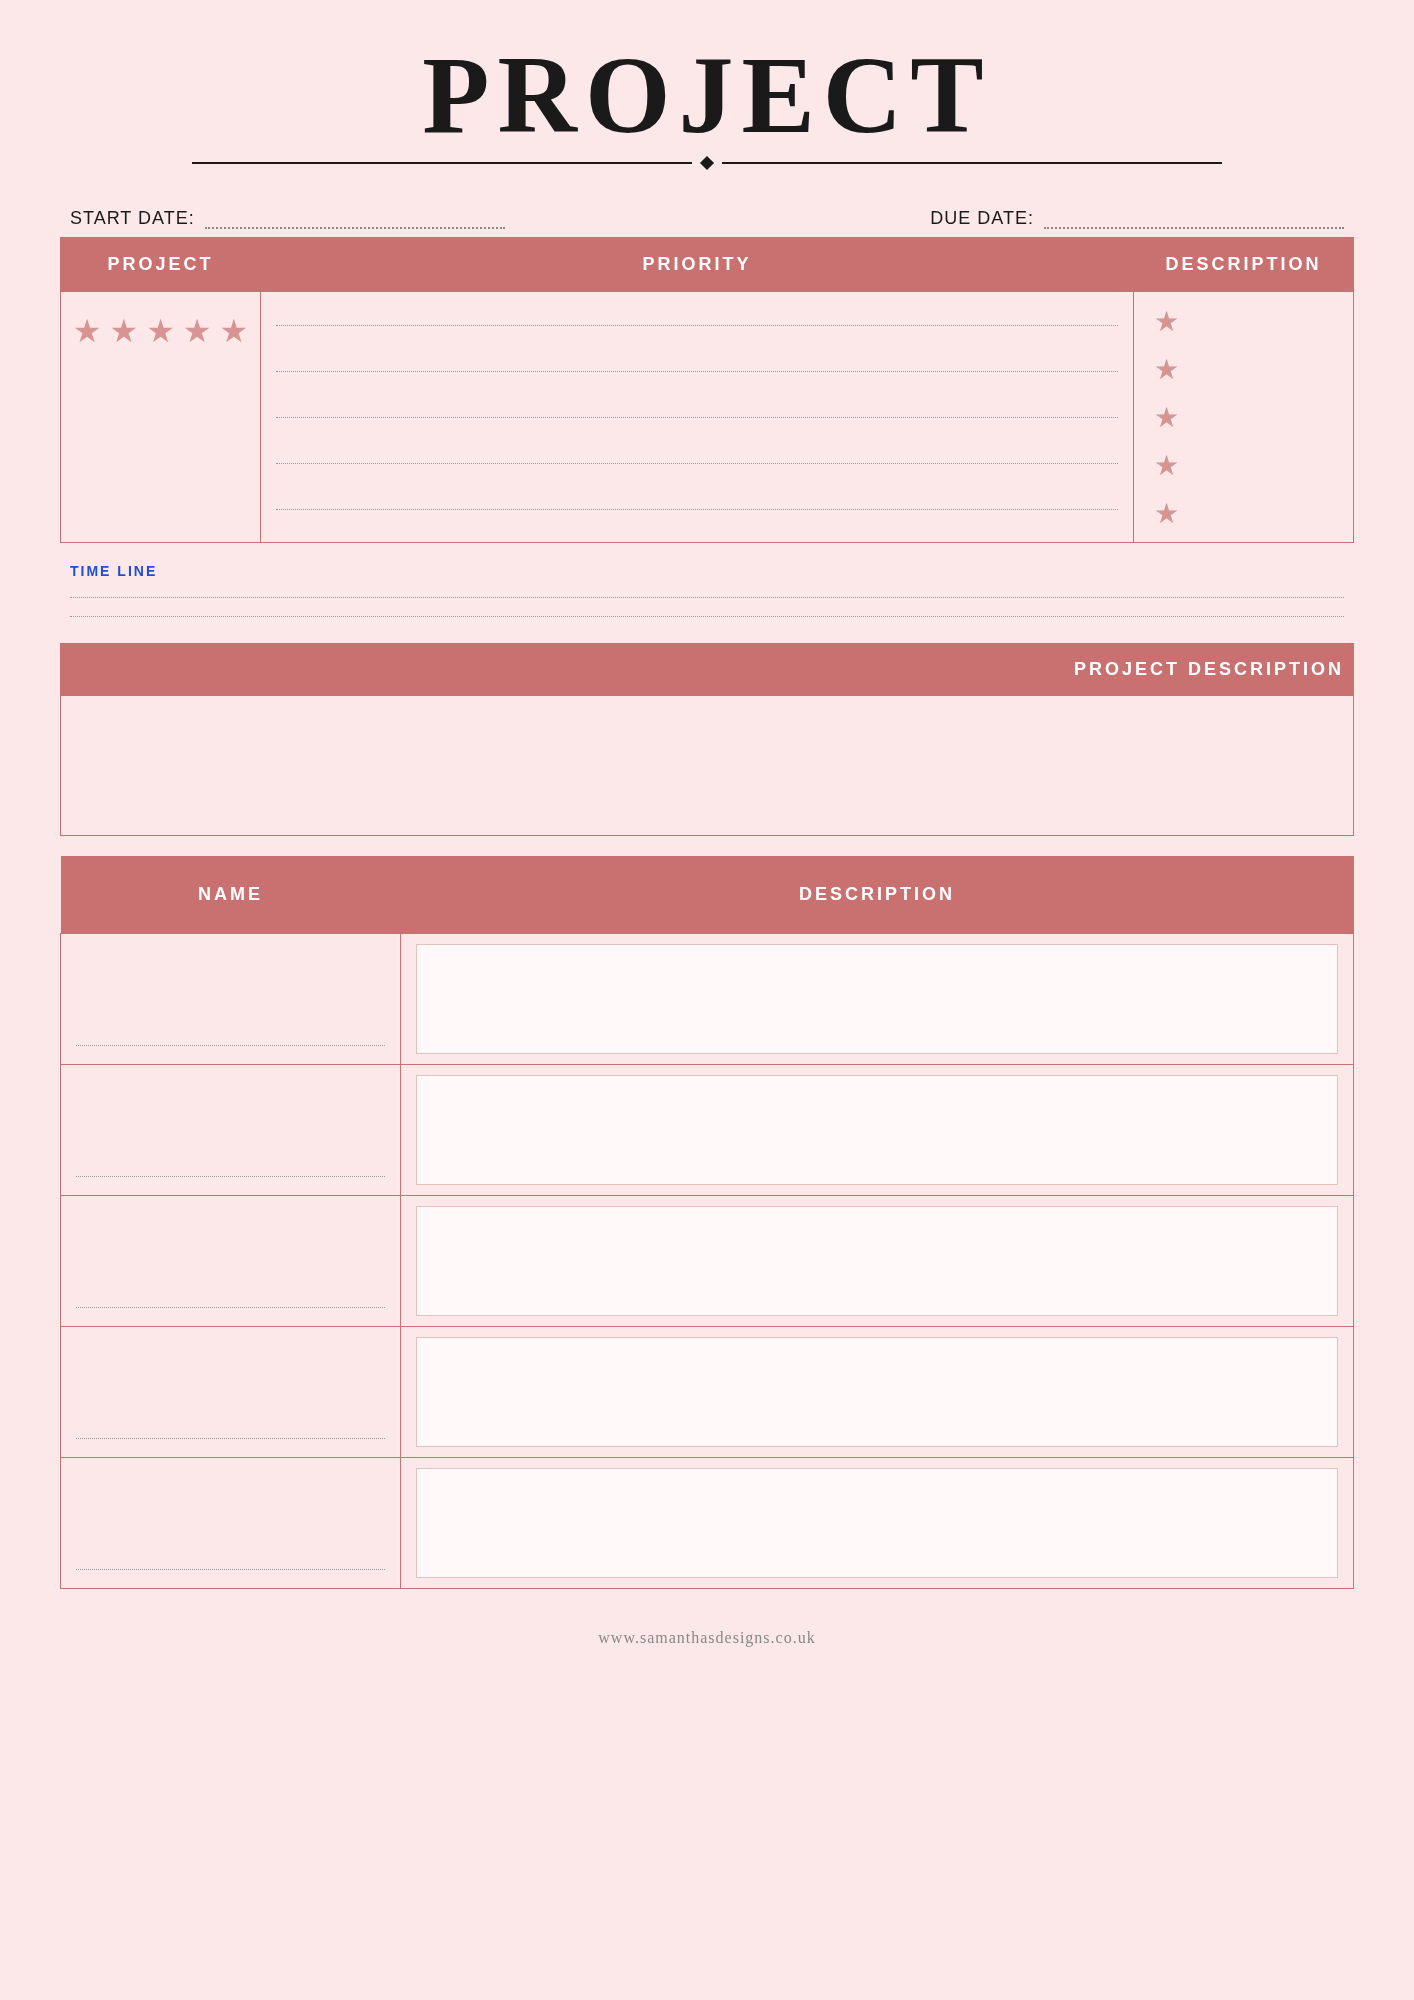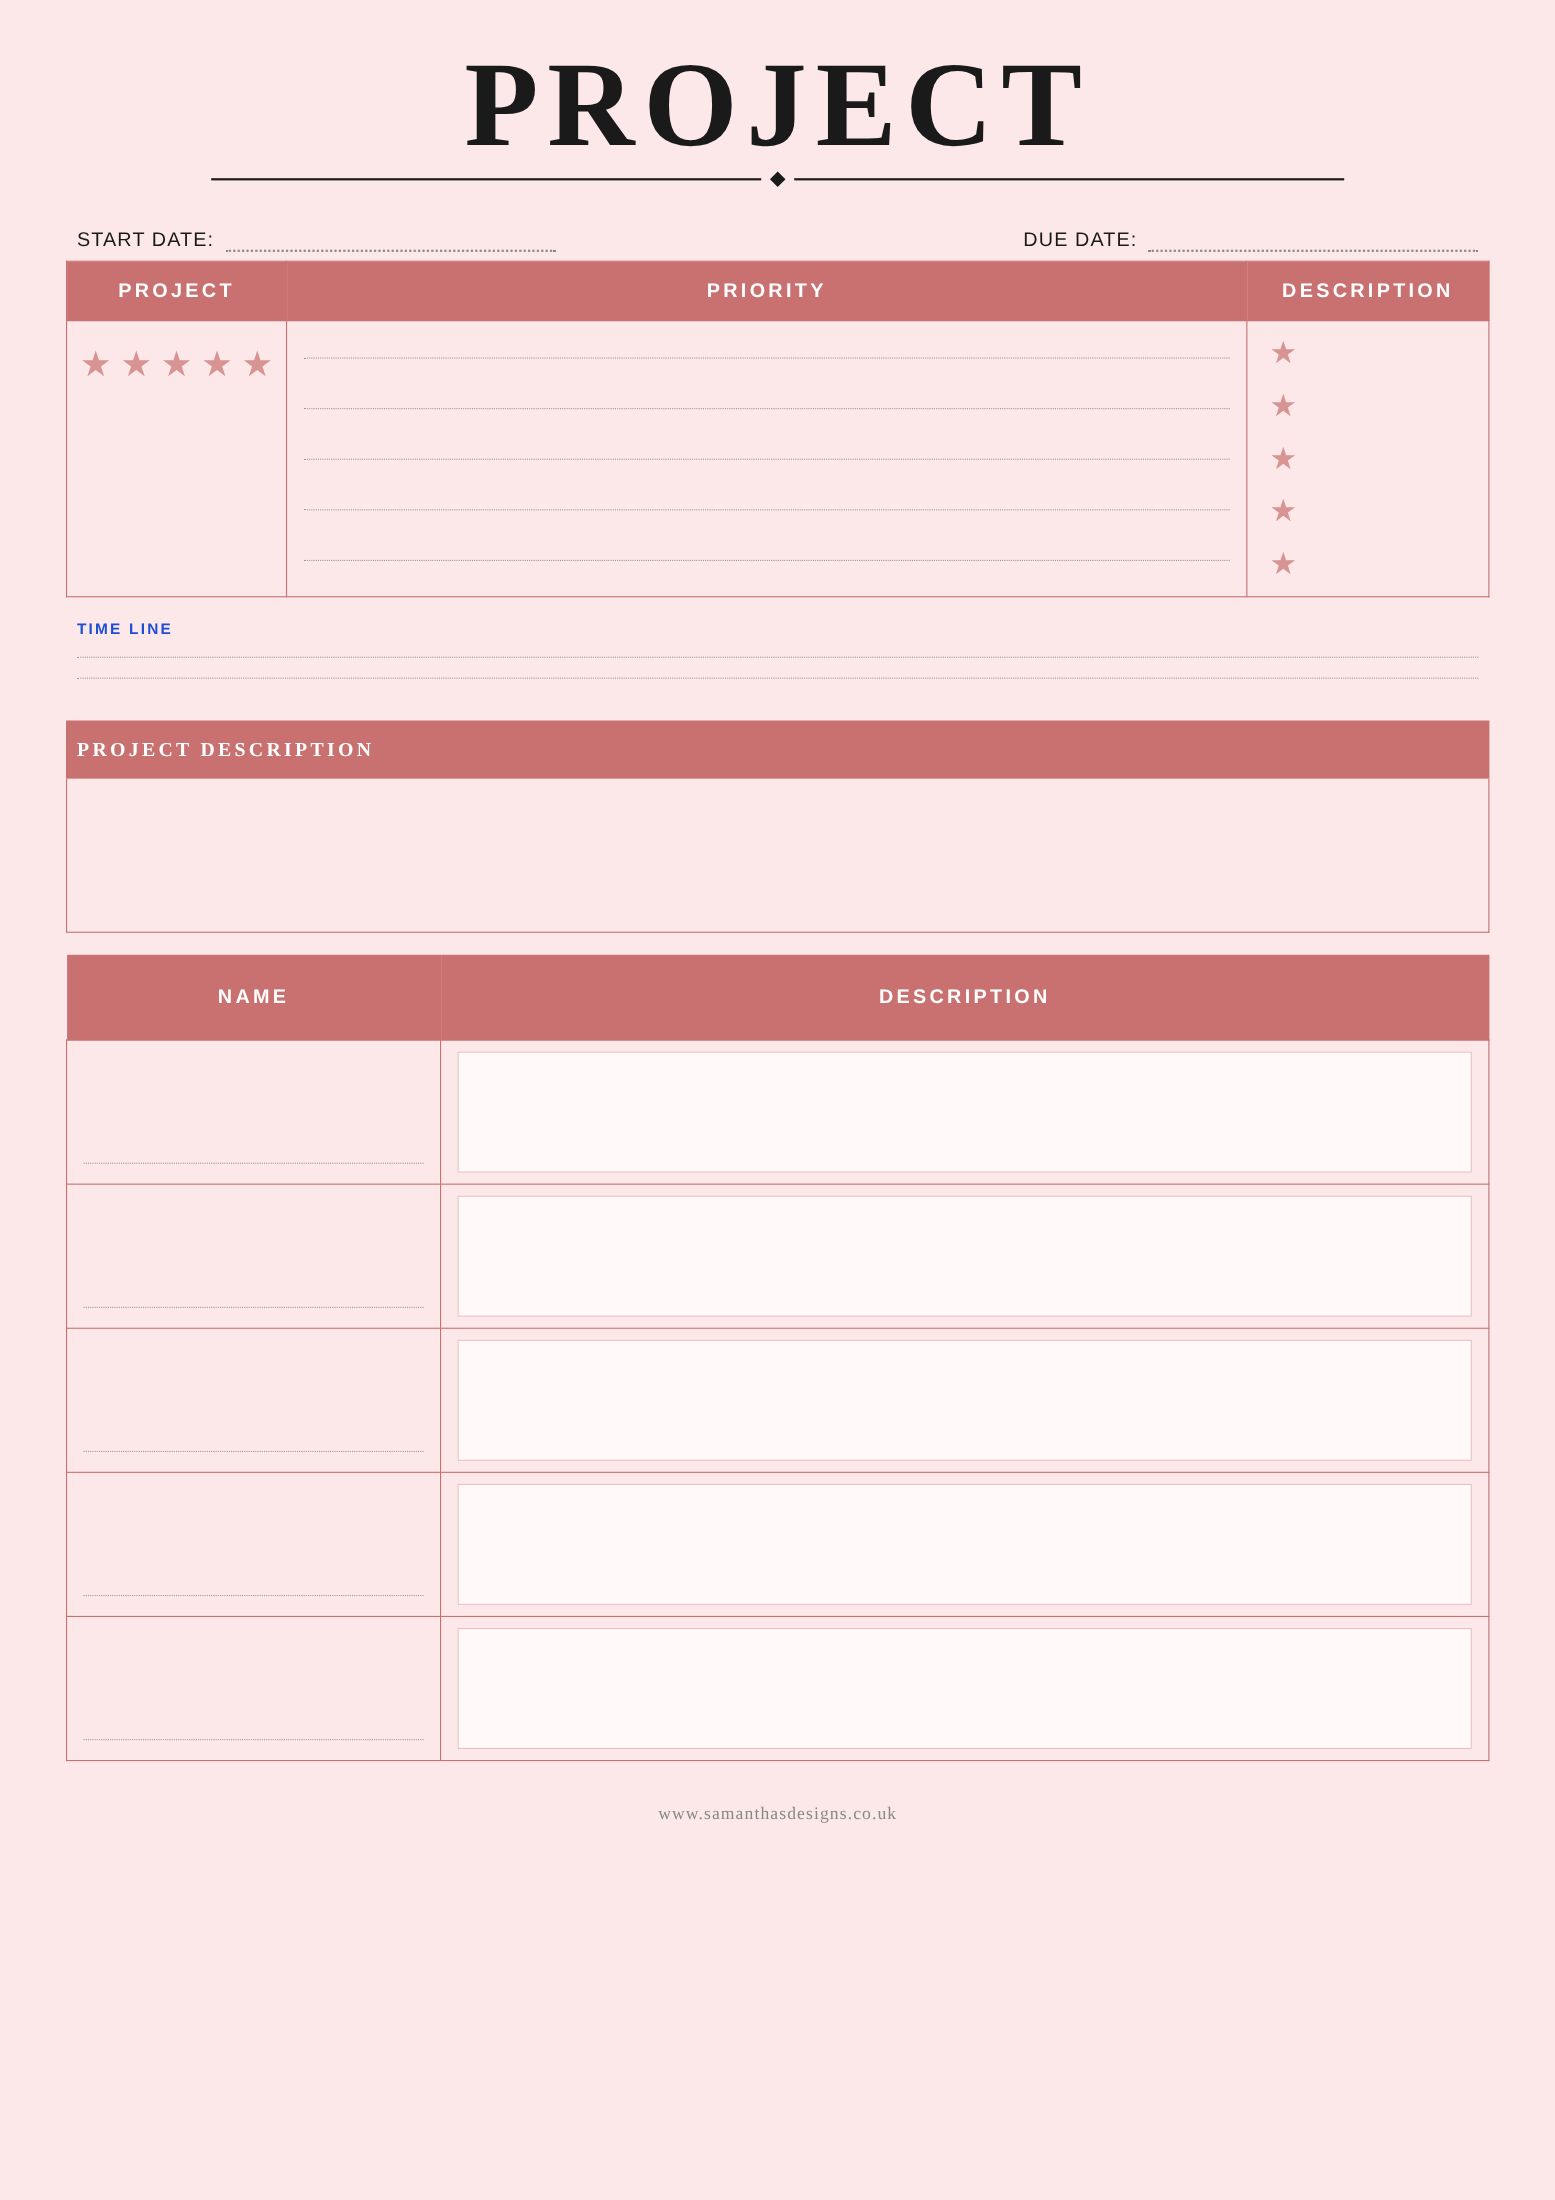--- a/index.html
+++ b/index.html
@@ -187,27 +187,27 @@
 
     .timeline-line {
       border-bottom: 1px dotted #999;
       margin: 18px 0;
     }
 
     
     .project-desc-header {
       background-color: #c97070;
       color: #fff;
-      font-family: Liberation Serif, serif;
+      font-family: Liberation Sans, sans-serif;
       font-size: 18px;
       font-weight: 600;
       letter-spacing: 3px;
-      text-align: left;
+      text-align: right;
       padding: 16px 10px;
-      margin-top: 20px;
+      margin-top: 8px;
     }
 
     .project-desc-body {
       background-color: #fce8e8;
       min-height: 140px;
       border: 1px solid #c97070;
       border-top: none;
       padding: 15px;
       margin-bottom: 20px;
     }

